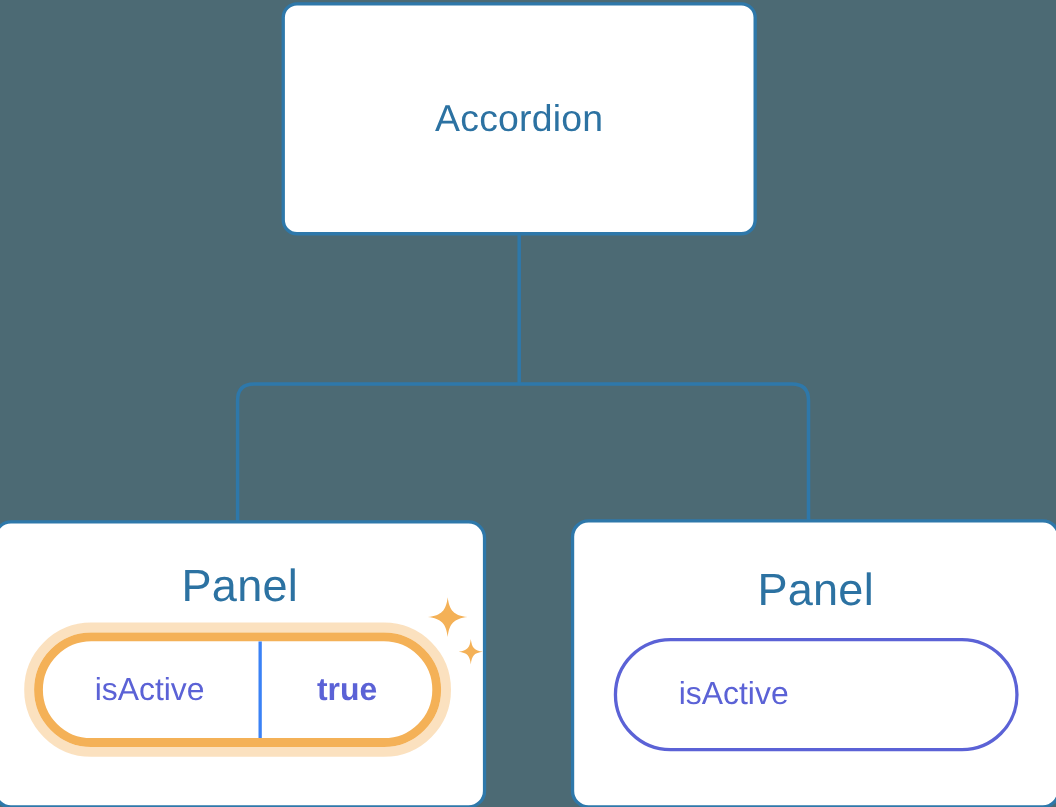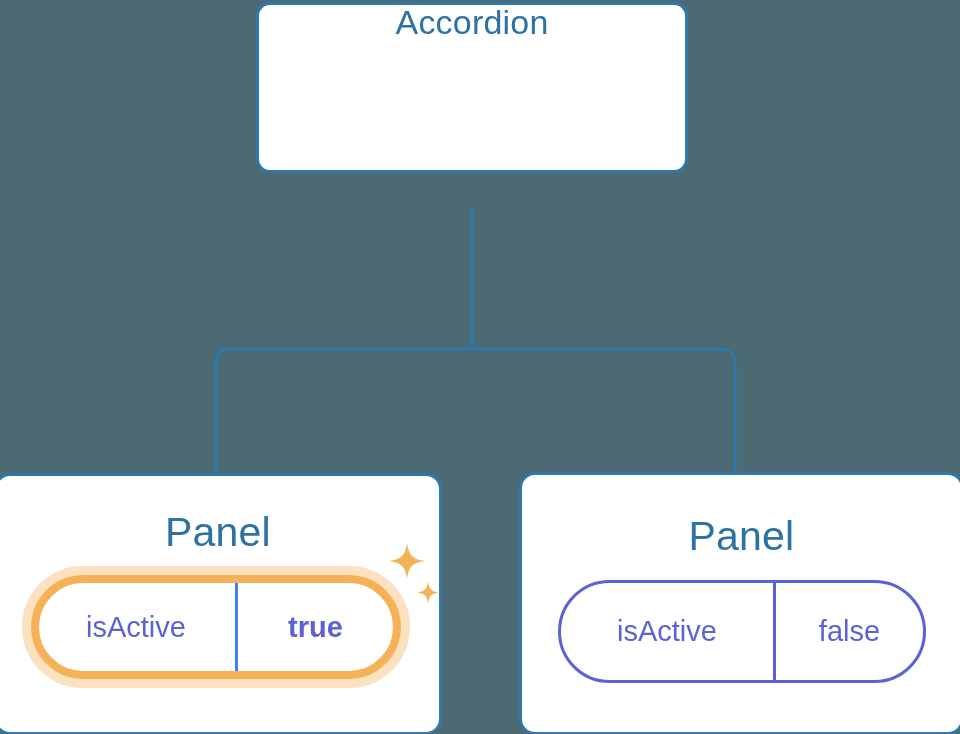--- a/index.html
+++ b/index.html
@@ -41,21 +41,22 @@
     box-sizing: border-box;
     display: flex;
     flex-direction: column;
     align-items: center;
   }
 
   .card-root {
     left: 256px;
     top: 2px;
     width: 432px;
-    height: 171px;
+    height: 212px;
+    justify-content: center;
   }
 
   .card-panel-left {
     left: -6px;
     top: 473px;
     width: 448px;
     height: 262px;
     border-radius: 16px;
   }
 
@@ -223,18 +224,17 @@
     <path d="M26 2 C27.6 14.4 31.6 18.4 44 20 C31.6 21.6 27.6 25.6 26 38 C24.4 25.6 20.4 21.6 8 20 C20.4 18.4 24.4 14.4 26 2 Z" fill="#f4b157"></path>
     <path d="M47 40 C48.0 48.2 50.3 50.5 58 51.5 C50.3 52.5 48.0 54.8 47 63 C46.0 54.8 43.7 52.5 36 51.5 C43.7 50.5 46.0 48.2 47 40 Z" fill="#f4b157"></path>
   </svg>
 
   <div class="card card-panel-right">
     <div class="card-title">Panel</div>
 
     <div class="pill-wrap pill-plain-wrap">
       <div class="pill pill-plain">
         <div class="pill-cell pill-name">isActive</div>
-        <div class="pill-cell pill-value">false</div>
       </div>
     </div>
   </div>
 
 </div>
 
 </body></html>

